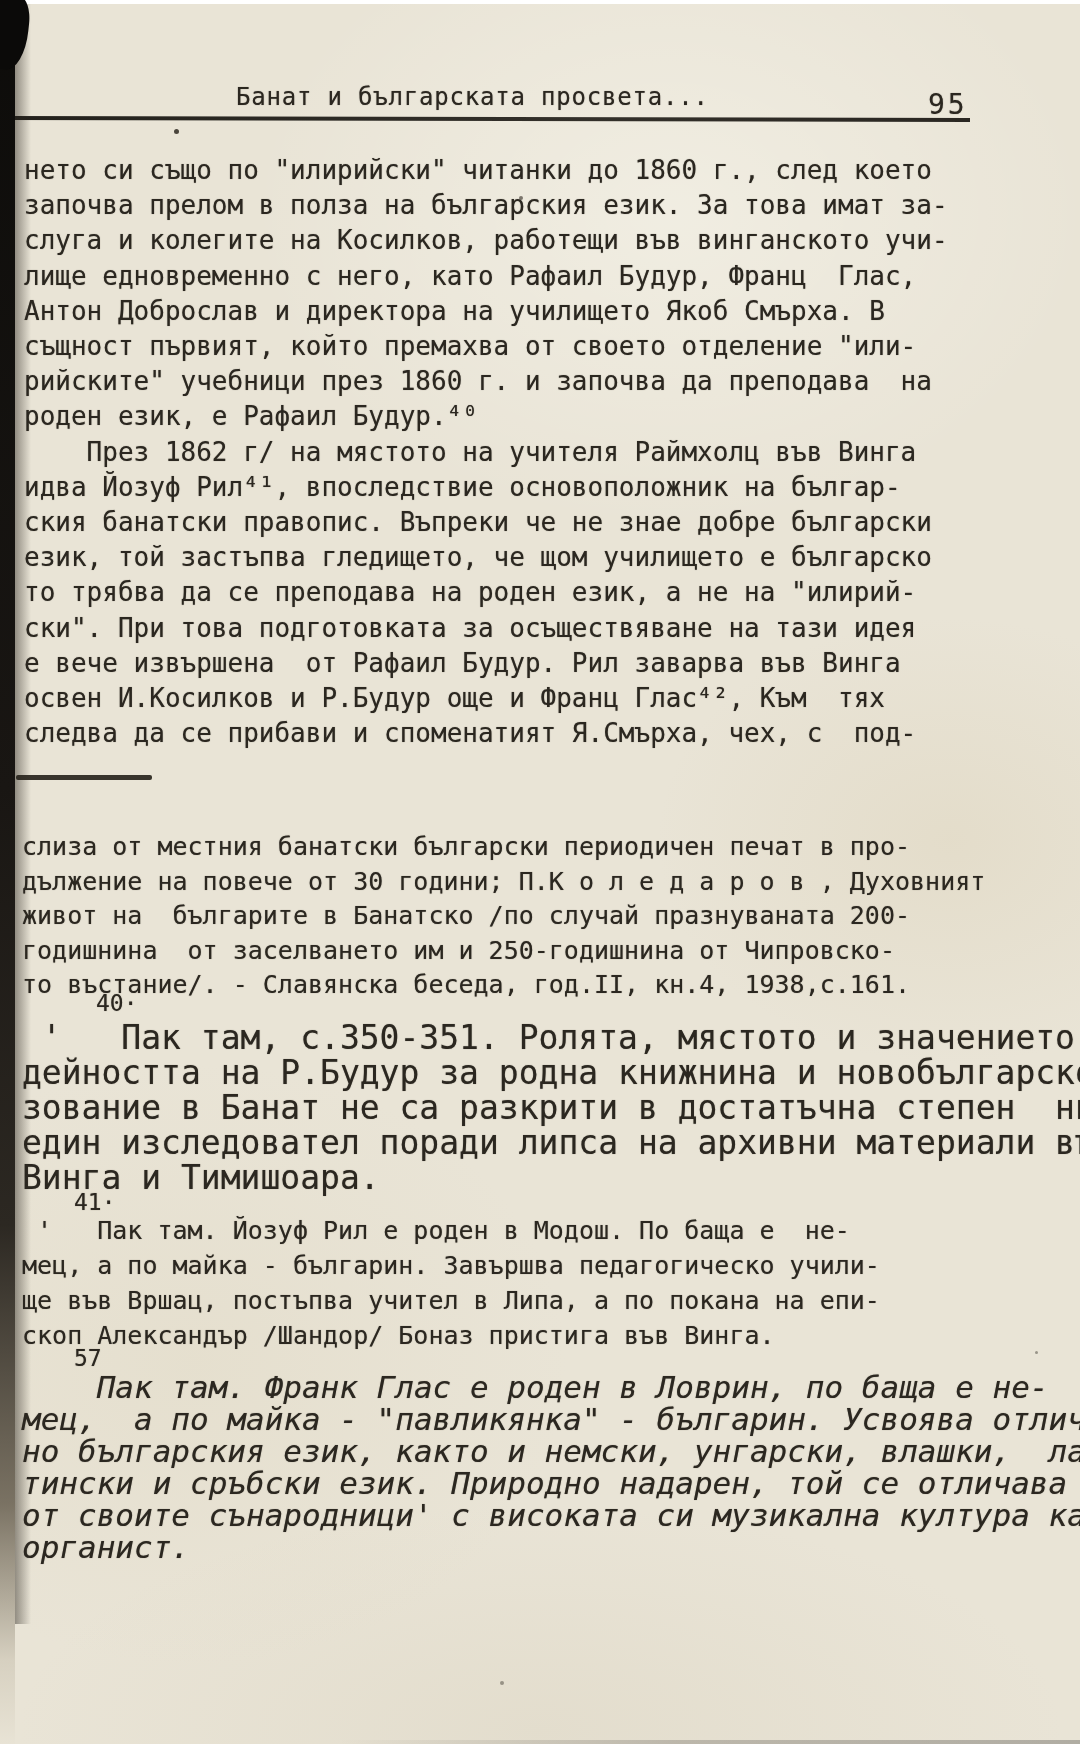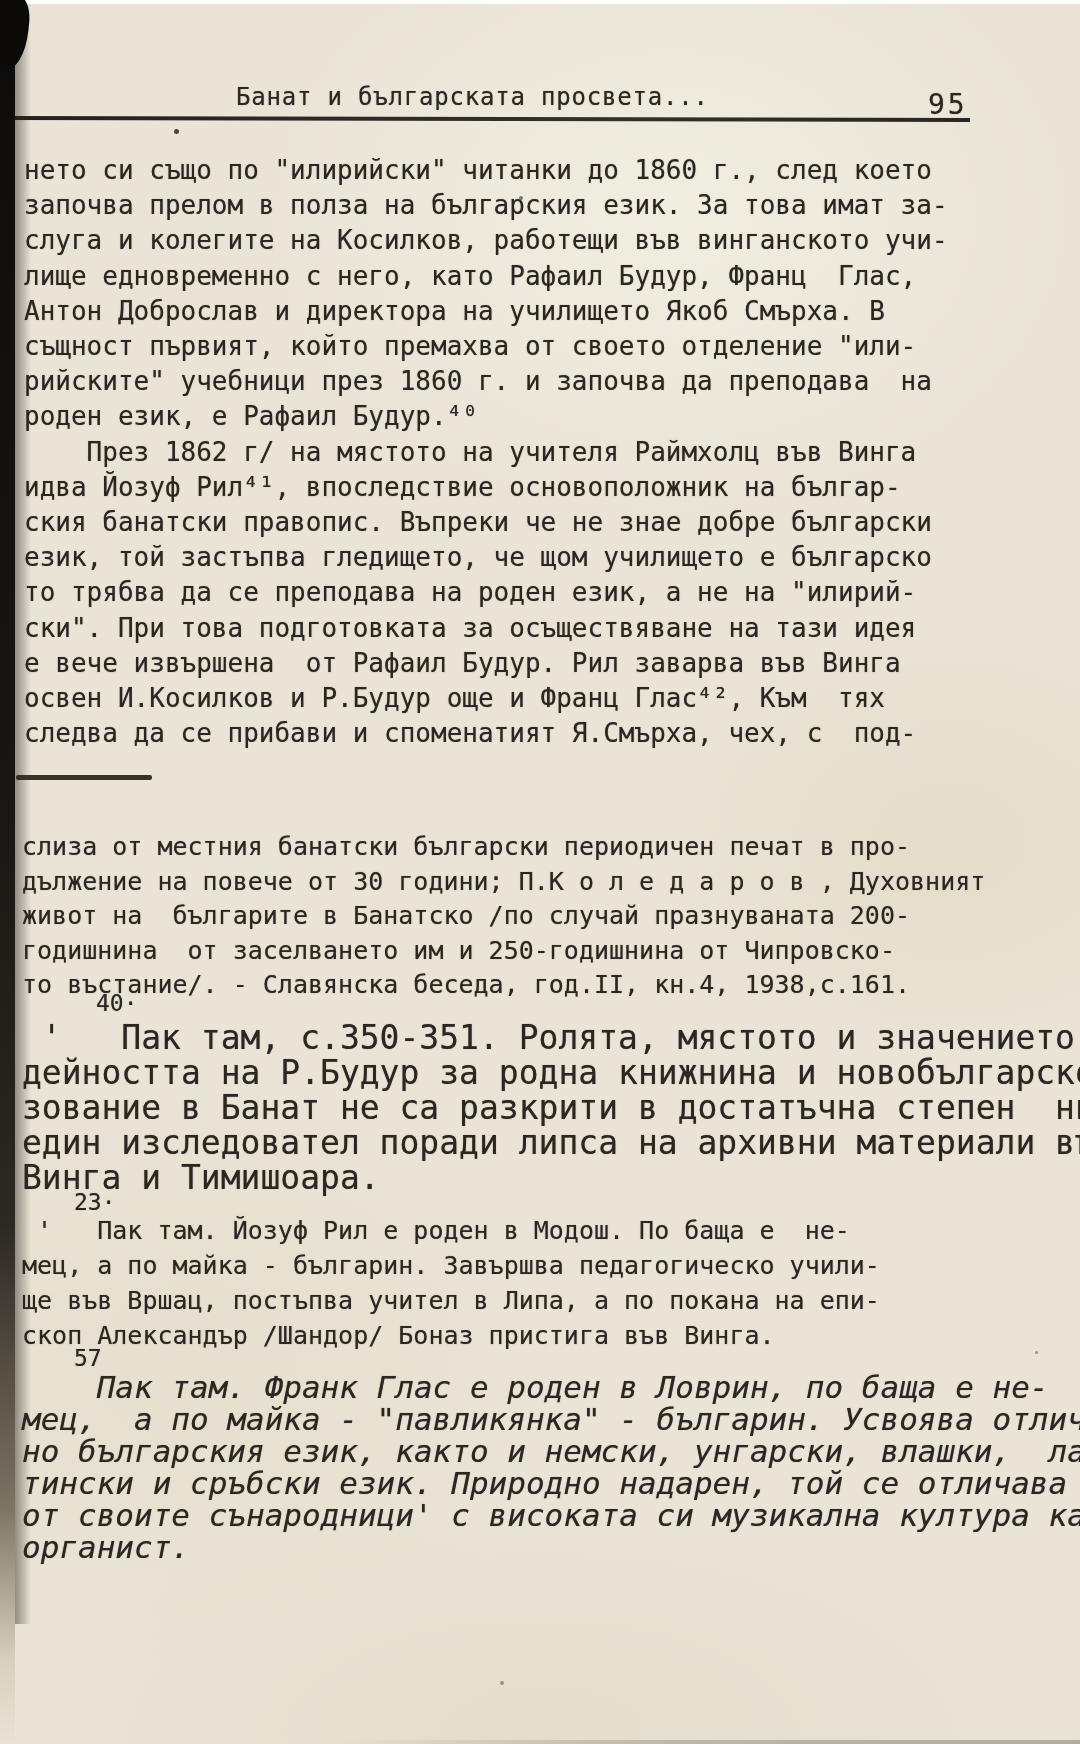--- a/index.html
+++ b/index.html
@@ -116,21 +116,21 @@
 годишнина  от заселването им и 250-годишнина от Чипровско-
 то въстание/. - Славянска беседа, год.II, кн.4, 1938,с.161.</div>
 
   <div class="fn-marker fn-marker-40">40·</div>
   <div class="textblock fn-40"> '   Пак там, с.350-351. Ролята, мястото и значението  на
 дейността на Р.Будур за родна книжнина и новобългарско обра-
 зование в Банат не са разкрити в достатъчна степен  нито от
 един изследовател поради липса на архивни материали във
 Винга и Тимишоара.</div>
 
-  <div class="fn-marker fn-marker-41">23·</div>
+  <div class="fn-marker fn-marker-41">41·</div>
   <div class="textblock fn-41"> '   Пак там. Йозуф Рил е роден в Модош. По баща е  не-
 мец, а по майка - българин. Завършва педагогическо учили-
 ще във Вршац, постъпва учител в Липа, а по покана на епи-
 скоп Александър /Шандор/ Боназ пристига във Винга.</div>
 
   <div class="fn-marker fn-marker-42">57</div>
   <div class="textblock fn-42">    Пак там. Франк Глас е роден в Ловрин, по баща е не-
 мец,  а по майка - "павликянка" - българин. Усвоява отлич-
 но българския език, както и немски, унгарски, влашки,  ла-
 тински и сръбски език. Природно надарен, той се отличава

